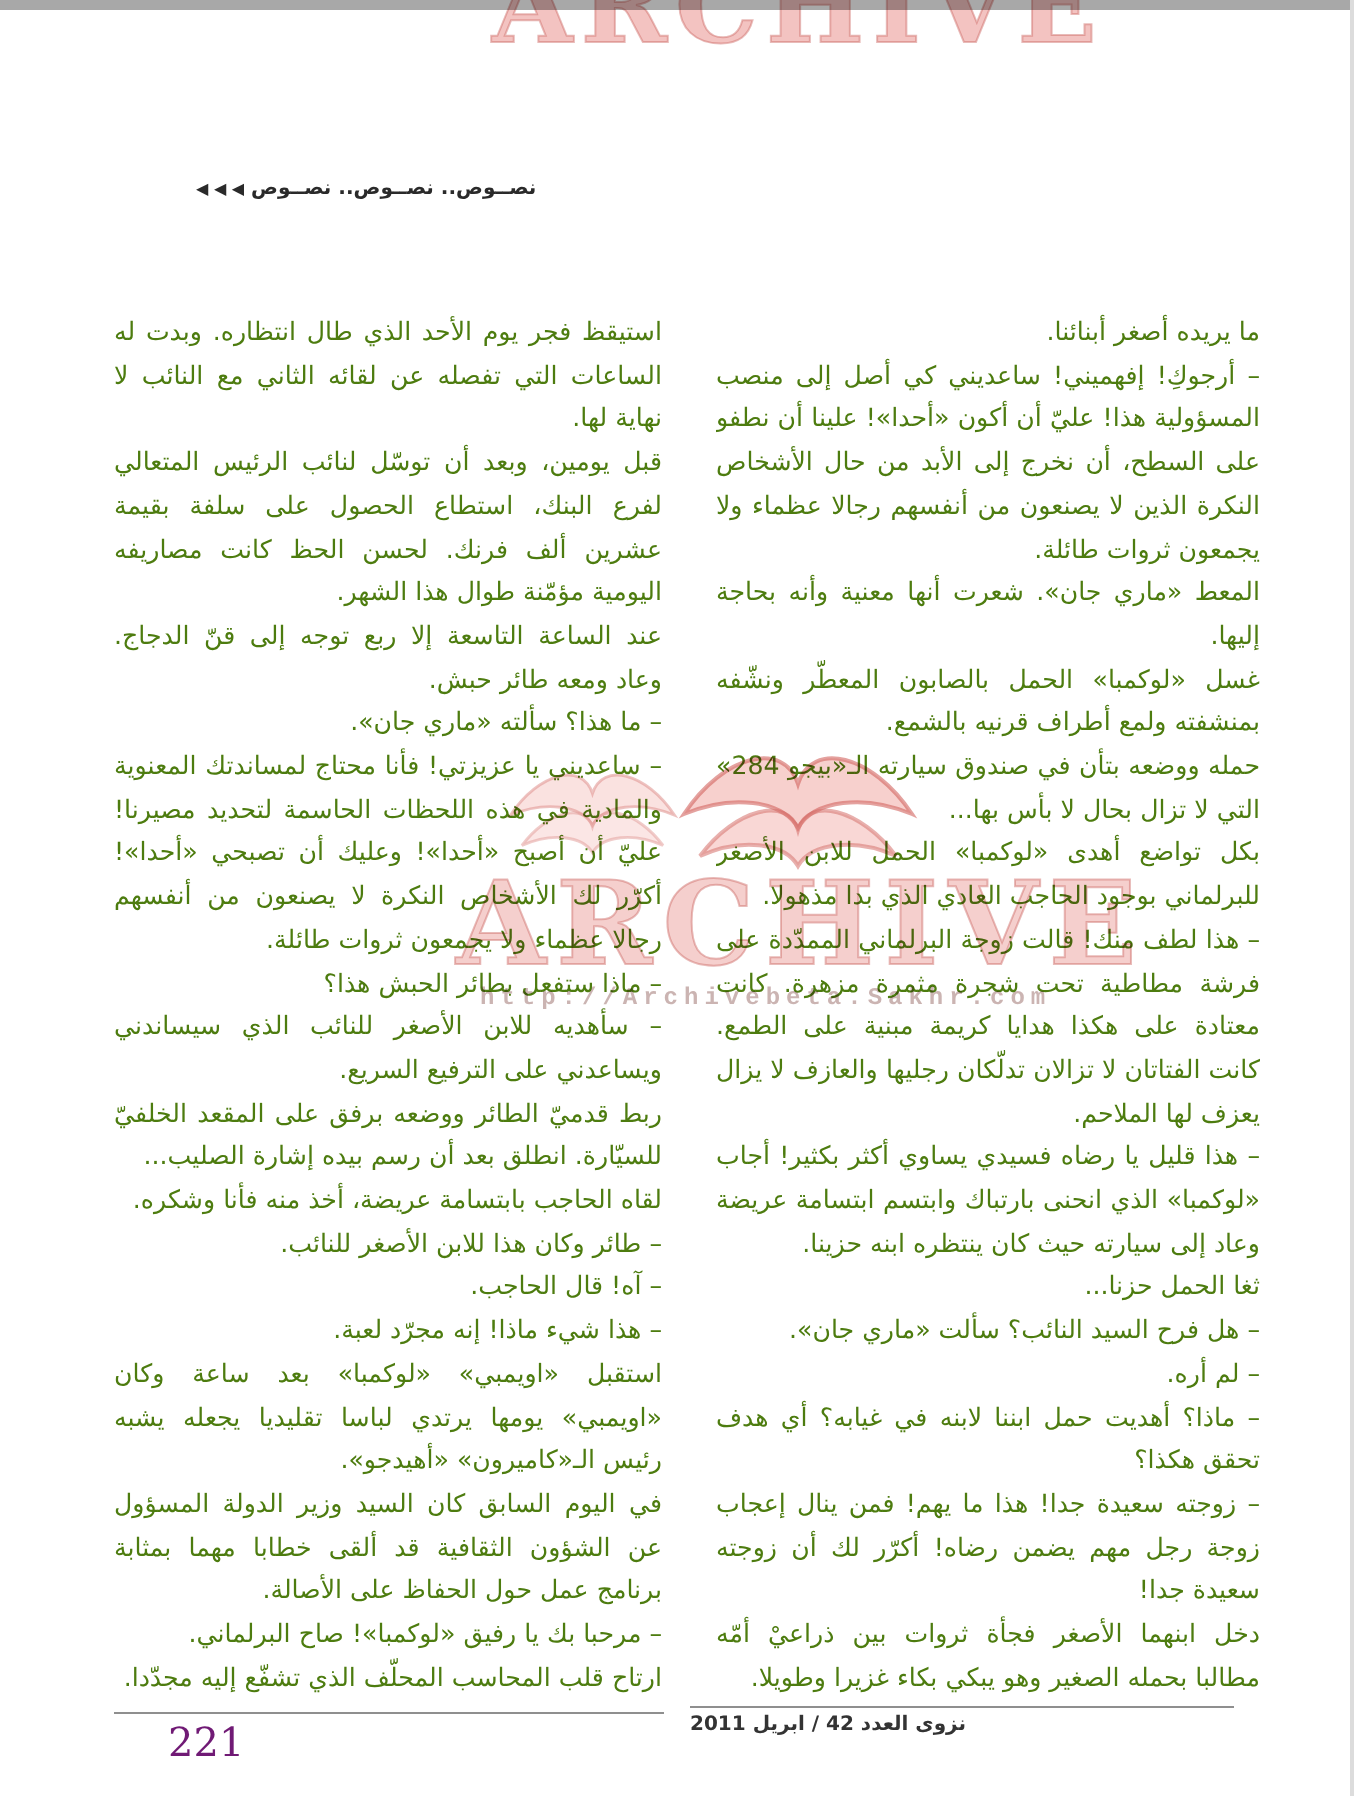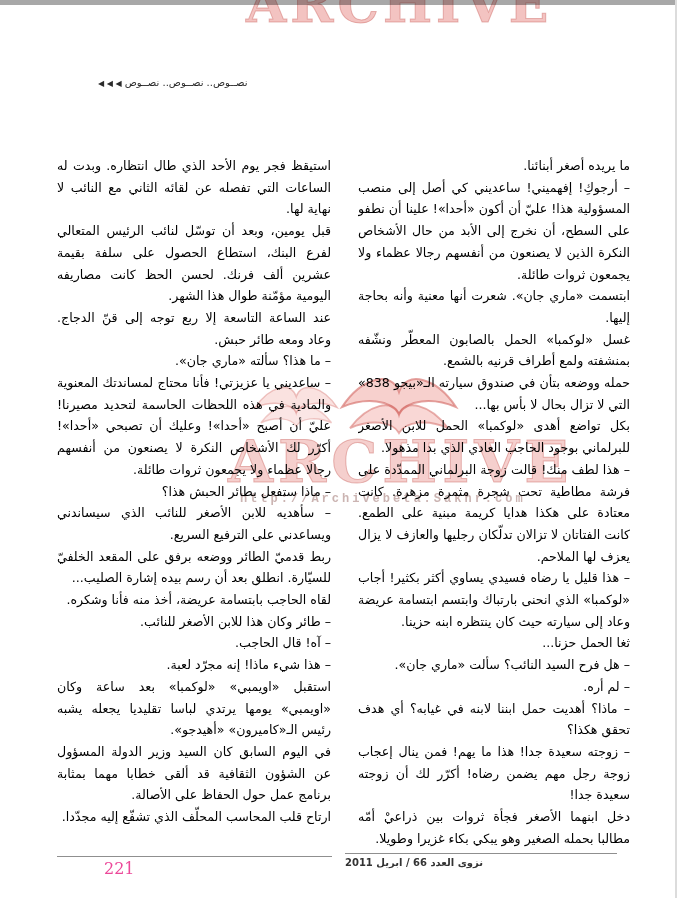--- a/index.html
+++ b/index.html
@@ -16,60 +16,60 @@
     position: absolute; top: 0; left: 0;
     width: 677px; height: 5px;
     background: #a8a8a8;
   }
   .edge-right {
     position: absolute; top: 0; right: 0;
     width: 2px; height: 898px;
     background: #dcdcdc;
   }
   .running-header {
-    position: absolute; top: 77px; left: 98px;
+    position: absolute; top: 89px; left: 98px;
     direction: rtl;
     font-size: 10px;
-    font-weight: normal;
+    font-weight: bold;
     color: #2a2a2a;
     letter-spacing: 0.5px;
     white-space: nowrap;
   }
   .running-header .arrows {
     font-size: 8px;
     letter-spacing: 3px;
     color: #2a2a2a;
   }
   .col {
     position: absolute;
     top: 155px;
     direction: rtl;
     text-align: justify;
     font-size: 12.6px;
     line-height: 21.7px;
     max-height: 695px;
     overflow: hidden;
-    color: #000000;
+    color: #4d7c0f;
   }
   .col-right { left: 358px; width: 272px; }
   .col-left  { left: 57px;  width: 274px; }
   .col p { margin: 0; padding: 0; }
 
   .footer-rule {
     position: absolute;
     height: 1px;
     background: #8f8f8f;
   }
   .rule-left  { left: 57px;  width: 275px; top: 856px; }
   .rule-right { left: 345px; width: 272px; top: 853px; }
   .page-number {
-    position: absolute; left: 104px; top: 859px;
+    position: absolute; left: 84px; top: 859px;
     font-family: "DejaVu Serif", serif;
-    font-size: 16px;
-    color: #ec4899;
+    font-size: 20px;
+    color: #701a75;
   }
   .journal-line {
     position: absolute; left: 345px; top: 857px;
     width: 226px;
     direction: rtl;
     text-align: left;
     font-size: 10px;
     font-weight: bold;
     color: #333333;
     white-space: nowrap;
@@ -119,23 +119,23 @@
   <div class="edge-right"></div>
 
   <div class="running-header">
     <span>نصــوص.. نصــوص.. نصــوص</span>
     <span class="arrows">◀ ◀ ◀</span>
   </div>
 
   <div class="col col-right">
     <p class="para">ما يريده أصغر أبنائنا.</p>
     <p class="para">– أرجوكِ! إفهميني! ساعديني كي أصل إلى منصب المسؤولية هذا! عليّ أن أكون «أحدا»! علينا أن نطفو على السطح، أن نخرج إلى الأبد من حال الأشخاص النكرة الذين لا يصنعون من أنفسهم رجالا عظماء ولا يجمعون ثروات طائلة.</p>
-    <p class="para">ابتسمت «ماري جان». شعرت أنها معنية وأنه بحاجة إليها.</p>
+    <p class="para">المعط «ماري جان». شعرت أنها معنية وأنه بحاجة إليها.</p>
     <p class="para">غسل «لوكمبا» الحمل بالصابون المعطّر ونشّفه بمنشفته ولمع أطراف قرنيه بالشمع.</p>
-    <p class="para">حمله ووضعه بتأن في صندوق سيارته الـ«بيجو 838» التي لا تزال بحال لا بأس بها...</p>
+    <p class="para">حمله ووضعه بتأن في صندوق سيارته الـ«بيجو 284» التي لا تزال بحال لا بأس بها...</p>
     <p class="para">بكل تواضع أهدى «لوكمبا» الحمل للابن الأصغر للبرلماني بوجود الحاجب العادي الذي بدا مذهولا.</p>
     <p class="para">– هذا لطف منك! قالت زوجة البرلماني الممدّدة على فرشة مطاطية تحت شجرة مثمرة مزهرة. كانت معتادة على هكذا هدايا كريمة مبنية على الطمع. كانت الفتاتان لا تزالان تدلّكان رجليها والعازف لا يزال يعزف لها الملاحم.</p>
     <p class="para">– هذا قليل يا رضاه فسيدي يساوي أكثر بكثير! أجاب «لوكمبا» الذي انحنى بارتباك وابتسم ابتسامة عريضة وعاد إلى سيارته حيث كان ينتظره ابنه حزينا.</p>
     <p class="para">ثغا الحمل حزنا...</p>
     <p class="para">– هل فرح السيد النائب؟ سألت «ماري جان».</p>
     <p class="para">– لم أره.</p>
     <p class="para">– ماذا؟ أهديت حمل ابننا لابنه في غيابه؟ أي هدف تحقق هكذا؟</p>
     <p class="para">– زوجته سعيدة جدا! هذا ما يهم! فمن ينال إعجاب زوجة رجل مهم يضمن رضاه! أكرّر لك أن زوجته سعيدة جدا!</p>
     <p class="para">دخل ابنهما الأصغر فجأة ثروات بين ذراعيْ أمّه مطالبا بحمله الصغير وهو يبكي بكاء غزيرا وطويلا.</p>
     <p class="para">– سوف تحصل على غيره! على أجمل منه! سوف ترى يا صغيري!</p>
@@ -150,20 +150,21 @@
     <p class="para">– ساعديني يا عزيزتي! فأنا محتاج لمساندتك المعنوية والمادية في هذه اللحظات الحاسمة لتحديد مصيرنا! عليّ أن أصبح «أحدا»! وعليك أن تصبحي «أحدا»! أكرّر لك الأشخاص النكرة لا يصنعون من أنفسهم رجالا عظماء ولا يجمعون ثروات طائلة.</p>
     <p class="para">– ماذا ستفعل بطائر الحبش هذا؟</p>
     <p class="para">– سأهديه للابن الأصغر للنائب الذي سيساندني ويساعدني على الترفيع السريع.</p>
     <p class="para">ربط قدميّ الطائر ووضعه برفق على المقعد الخلفيّ للسيّارة. انطلق بعد أن رسم بيده إشارة الصليب...</p>
     <p class="para">لقاه الحاجب بابتسامة عريضة، أخذ منه فأنا وشكره.</p>
     <p class="para">– طائر وكان هذا للابن الأصغر للنائب.</p>
     <p class="para">– آه! قال الحاجب.</p>
     <p class="para">– هذا شيء ماذا! إنه مجرّد لعبة.</p>
     <p class="para">استقبل «اويمبي» «لوكمبا» بعد ساعة وكان «اويمبي» يومها يرتدي لباسا تقليديا يجعله يشبه رئيس الـ«كاميرون» «أهيدجو».</p>
     <p class="para">في اليوم السابق كان السيد وزير الدولة المسؤول عن الشؤون الثقافية قد ألقى خطابا مهما بمثابة برنامج عمل حول الحفاظ على الأصالة.</p>
+    <p class="para">– مرحبا بك يا رفيق «لوكمبا»! صاح البرلماني.</p>
     <p class="para">ارتاح قلب المحاسب المحلّف الذي تشفّع إليه مجدّدا.</p>
 
   </div>
 
   <div class="watermark-layer">
     <div class="wm-top">ARCHIVE</div>
 
     <div class="wm-logo-2">
       <svg width="135" height="100" viewBox="0 0 135 100">
         <g fill="rgba(238,150,145,0.40)" stroke="rgba(210,100,95,0.55)" stroke-width="2">
@@ -182,15 +183,15 @@
       </svg>
     </div>
 
     <div class="wm-main">ARCHIVE</div>
     <div class="wm-url">http://Archivebeta.Sakhr.com</div>
   </div>
 
   <div class="footer-rule rule-left"></div>
   <div class="footer-rule rule-right"></div>
   <div class="page-number">221</div>
-  <div class="journal-line">نزوى العدد 66 / ابريل 2011</div>
+  <div class="journal-line">نزوى العدد 42 / ابريل 2011</div>
 
 </div>
 
 </body></html>

